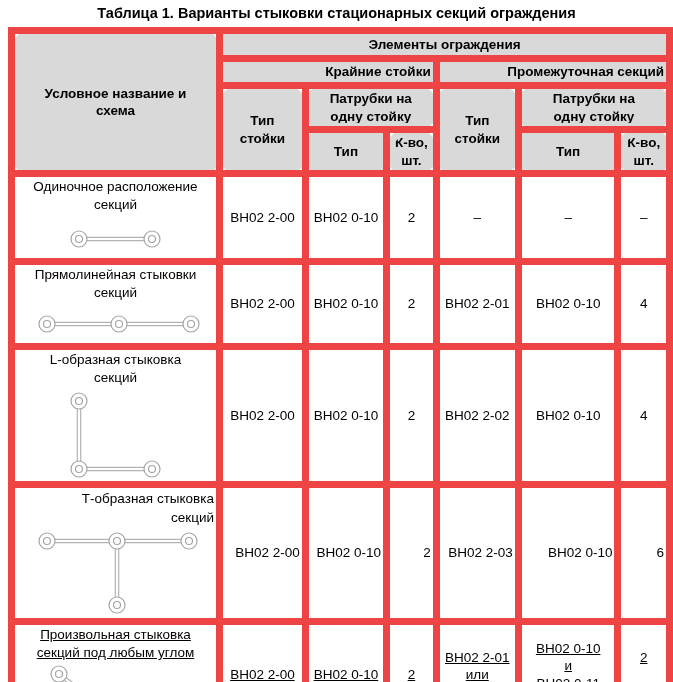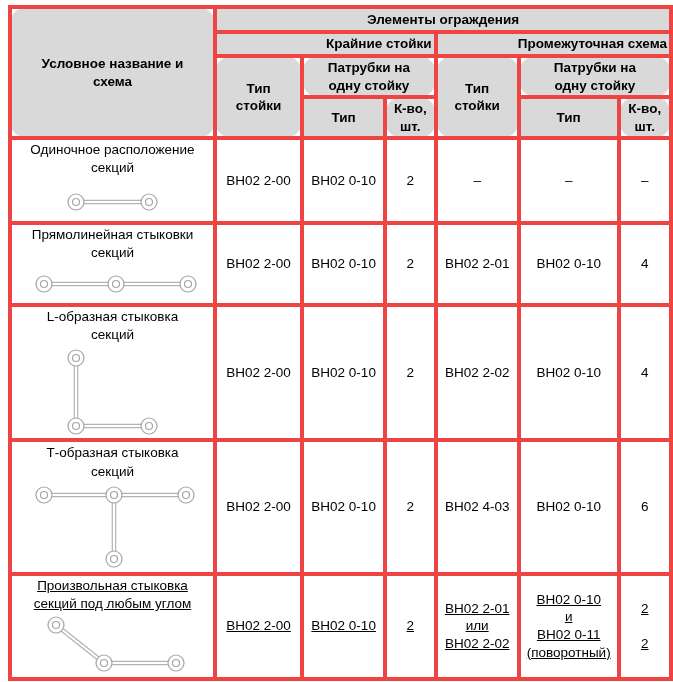--- a/index.html
+++ b/index.html
@@ -22,21 +22,21 @@
     margin: 0 0 6px 0;
     letter-spacing: 0;
   }
   table.main {
     border-collapse: collapse;
     margin-left: 8px;
     table-layout: fixed;
     border: 2px solid #000;
   }
   table.main th, table.main td {
-    border: 4px solid #ef4444;
+    border: 7px solid #ef4444;
     padding: 1px 2px;
     text-align: center;
     vertical-align: middle;
     font-size: 13.5px;
     line-height: 1.3;
     overflow: hidden;
   }
   table.main th {
     background: #d9d9d9;
     font-weight: bold;
@@ -45,21 +45,21 @@
   .pre { white-space: pre-line; border-radius: 17px; }
   
   tr.h1 th { height: 19px; }
   tr.h2 th { height: 18px; text-align: right; }
   tr.h3 th { height: 34px; }
   tr.h4 th { height: 35px; }
   
   tr.r1 > td { height: 77px; }
   tr.r2 > td { height: 73px; }
   tr.r3 > td { height: 127px; }
-  tr.r4 > td { height: 128px; }
+  tr.r4 > td { height: 128px; text-align: right; }
   tr.r5 > td { height: 99px; text-decoration: underline; }
   td.name-cell {
     vertical-align: top;
     padding-top: 4px;
     margin-top: 18px;
   }
   .row-name {
     white-space: pre-line;
     font-size: 13.5px;
     line-height: 1.35;
@@ -72,40 +72,41 @@
   
   svg.schema { display: block; margin: 0 auto; }
   .lg { stroke: #b3b3b3; stroke-width: 4.6; fill: none; }
   .lw { stroke: #ffffff; stroke-width: 2.2; fill: none; }
   .post circle { fill: #ffffff; stroke: #a5a5a5; stroke-width: 1.2; }
 </style>
 </head>
 <body>
 
 <div class="page">
+  <div class="doc-title">Таблица 1. Варианты стыковки стационарных секций ограждения</div>
 
   <table class="main">
     <colgroup>
       <col style="width:197px">
       <col style="width:88px">
       <col style="width:84px">
       <col style="width:51px">
       <col style="width:84px">
       <col style="width:100px">
       <col style="width:53px">
     </colgroup>
     <thead>
       <tr class="h1">
         <th rowspan="4" class="pre">Условное название и
 схема</th>
         <th colspan="6">Элементы ограждения</th>
       </tr>
       <tr class="h2">
         <th colspan="3">Крайние стойки</th>
-        <th colspan="3">Промежуточная схема</th>
+        <th colspan="3">Промежуточная секций</th>
       </tr>
       <tr class="h3">
         <th rowspan="2" class="pre">Тип
 стойки</th>
         <th colspan="2" class="pre">Патрубки на
 одну стойку</th>
         <th rowspan="2" class="pre">Тип
 стойки</th>
         <th colspan="2" class="pre">Патрубки на
 одну стойку</th>
@@ -237,21 +238,21 @@
               <g class="post">
                   <circle cx="100" cy="76" r="8"></circle>
                   <circle cx="100" cy="76" r="3.5"></circle>
                 </g>
             </svg>
           </div>
         </td>
         <td>ВН02 2-00</td>
         <td>ВН02 0-10</td>
         <td>2</td>
-        <td>ВН02 4-03</td>
+        <td>ВН02 2-03</td>
         <td>ВН02 0-10</td>
         <td>6</td>
       </tr>
 
       <tr class="r5">
         <td class="name-cell">
           <div class="row-name">Произвольная стыковка
 секций под любым углом</div>
           <div class="schema-wrap" aria-label="angled-joint-icon">
             <svg class="schema" width="197" height="60" viewBox="0 0 197 60">

